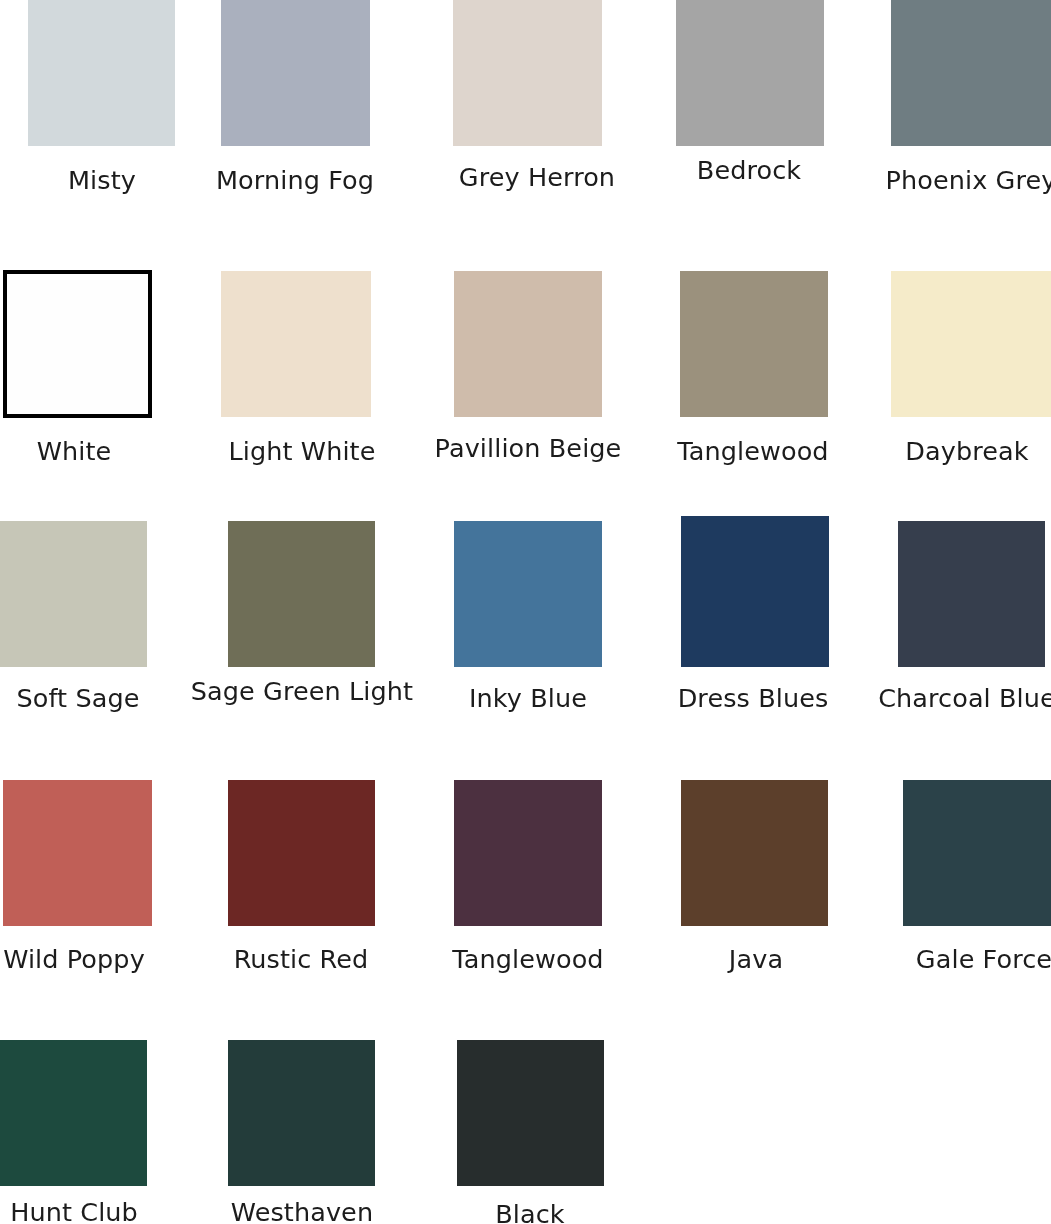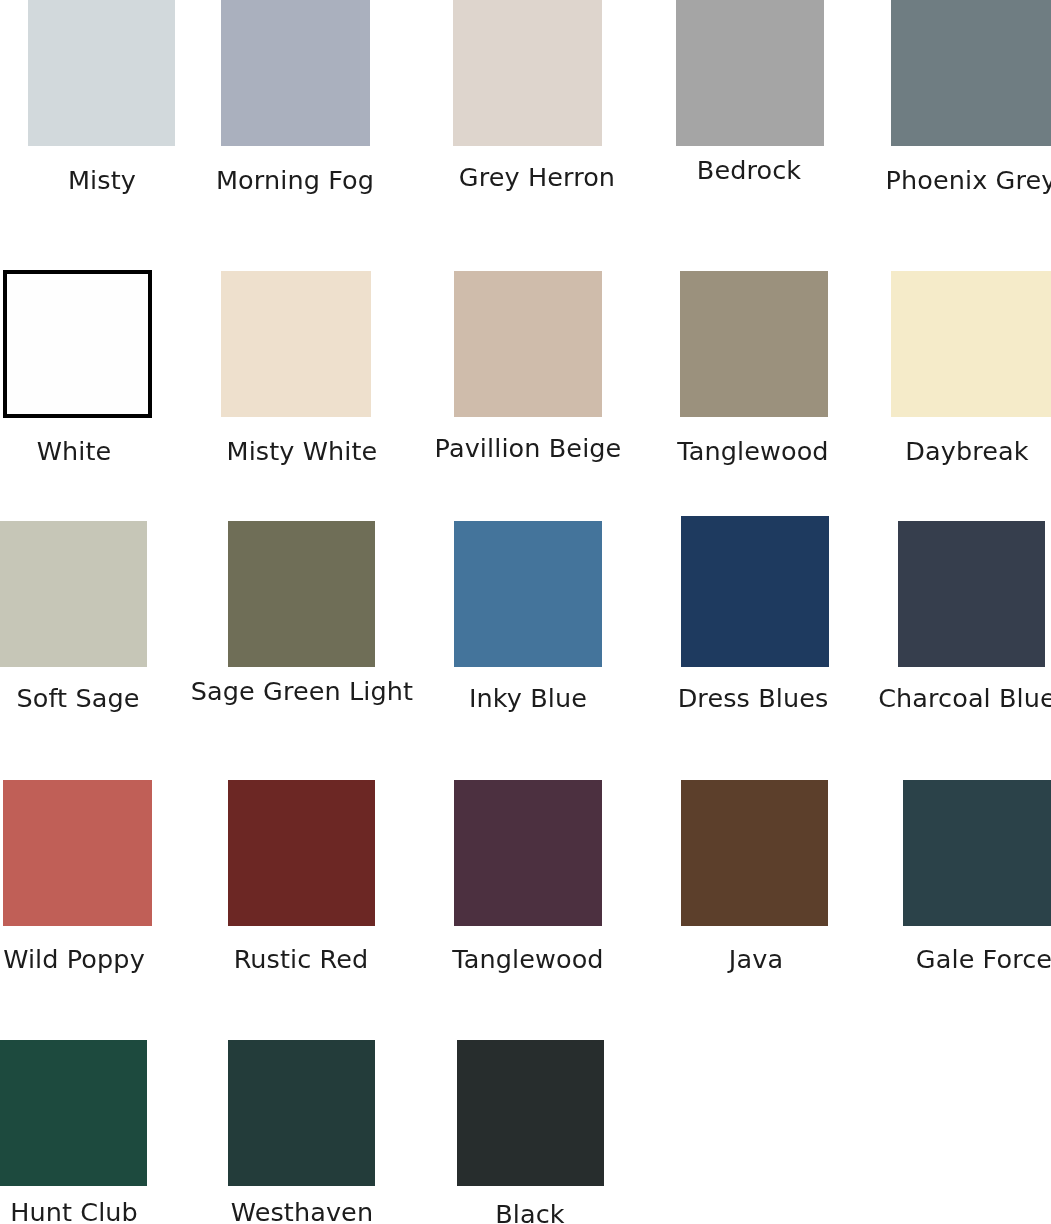--- a/index.html
+++ b/index.html
@@ -71,21 +71,21 @@
     <div class="swatch-cell" style="left: 0px; top: 0px; width: 1051px; height: 1224px; pointer-events: none;">
       <div class="swatch-chip" style="left: 891px; top: -35px; width: 160px; height: 181px; background: rgb(111, 125, 130); pointer-events: auto;"></div>
       <div class="swatch-label" style="left: 857px; top: 164px; width: 228px; color: rgb(28, 28, 28); pointer-events: auto;">Phoenix Grey</div>
     </div>
     <div class="swatch-cell" style="left: 0px; top: 0px; width: 1051px; height: 1224px; pointer-events: none;">
       <div class="swatch-chip bordered" style="left: 3px; top: 270px; width: 149px; height: 148px; background: rgb(254, 254, 254); pointer-events: auto;"></div>
       <div class="swatch-label" style="left: -40px; top: 435px; width: 228px; color: rgb(28, 28, 28); pointer-events: auto;">White</div>
     </div>
     <div class="swatch-cell" style="left: 0px; top: 0px; width: 1051px; height: 1224px; pointer-events: none;">
       <div class="swatch-chip" style="left: 221px; top: 271px; width: 150px; height: 146px; background: rgb(238, 224, 205); pointer-events: auto;"></div>
-      <div class="swatch-label" style="left: 188px; top: 435px; width: 228px; color: rgb(28, 28, 28); pointer-events: auto;">Misty White</div>
+      <div class="swatch-label" style="left: 188px; top: 435px; width: 228px; color: rgb(28, 28, 28); pointer-events: auto;">Light White</div>
     </div>
     <div class="swatch-cell" style="left: 0px; top: 0px; width: 1051px; height: 1224px; pointer-events: none; border-radius: 25px;">
       <div class="swatch-chip" style="left: 454px; top: 271px; width: 148px; height: 146px; background: rgb(207, 188, 171); pointer-events: auto;"></div>
       <div class="swatch-label" style="left: 414px; top: 432px; width: 228px; color: rgb(28, 28, 28); pointer-events: auto;">Pavillion Beige</div>
     </div>
     <div class="swatch-cell" style="left: 0px; top: 0px; width: 1051px; height: 1224px; pointer-events: none;">
       <div class="swatch-chip" style="left: 680px; top: 271px; width: 148px; height: 146px; background: rgb(155, 145, 125); pointer-events: auto;"></div>
       <div class="swatch-label" style="left: 639px; top: 435px; width: 228px; color: rgb(28, 28, 28); pointer-events: auto;">Tanglewood</div>
     </div>
     <div class="swatch-cell" style="left: 0px; top: 0px; width: 1051px; height: 1224px; pointer-events: none;">

